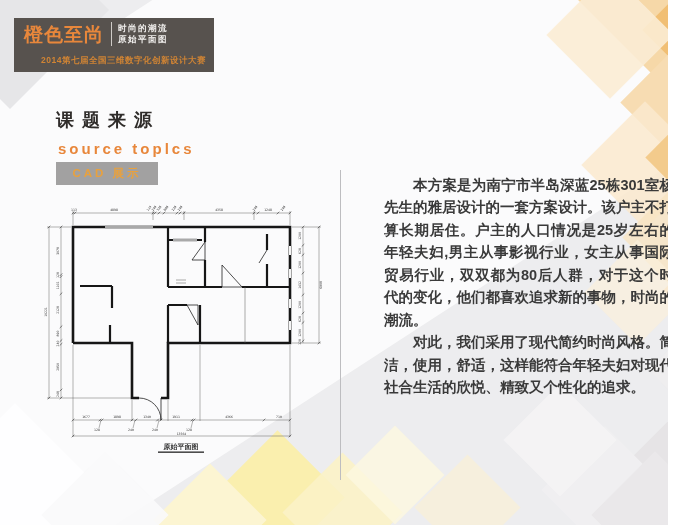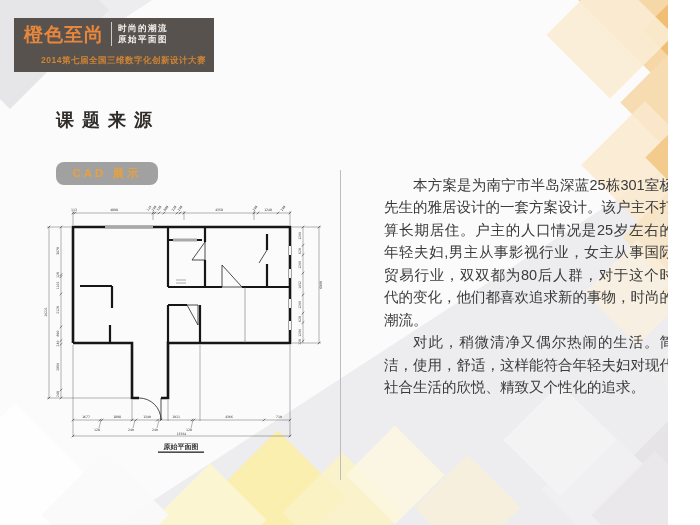--- a/index.html
+++ b/index.html
@@ -43,28 +43,28 @@
   .tagline{color:#F2F0EE;font-size:8.5px;letter-spacing:1.5px;line-height:1.35;font-weight:bold;}
   .event{color:#D08434;font-size:8.5px;letter-spacing:.5px;text-align:right;font-weight:bold;}
 
   
   .title-zh{position:absolute;left:56px;top:108px;margin:0;font-size:18px;font-weight:bold;
             color:#2F2C2A;letter-spacing:8px;z-index:1;}
   .title-en{position:absolute;left:58px;top:140px;font-size:15px;color:#E8873B;
             letter-spacing:3px;font-weight:bold;z-index:1;}
   .badge{position:absolute;left:56px;top:162px;width:102px;height:23px;background:#A2A1A1;
          color:#E9A13D;font-size:11.5px;font-weight:bold;letter-spacing:3px;text-align:center;
-         line-height:23px;z-index:1;border-radius:8px;}
+         line-height:23px;z-index:1;}
 
   
   .vdivider{position:absolute;left:340px;top:170px;width:1px;height:310px;background:#BDBDC0;z-index:1;}
 
   
   .article{position:absolute;left:384px;top:174px;width:290px;z-index:1;}
-  .article p{margin:0;font-size:14.5px;font-weight:normal;color:#3A3A3A;line-height:1.55;
+  .article p{margin:0;font-size:14.5px;font-weight:bold;color:#3A3A3A;line-height:1.55;
              text-align:justify;text-indent:2em;}
 
   
   .plan{position:absolute;left:35px;top:190px;width:305px;height:272px;z-index:1;}
   .plan text{fill:#333;font-family:"DejaVu Sans Mono","Liberation Mono",monospace;}
 </style>
 </head>
 <body>
 
 <div class="slide">
@@ -99,27 +99,28 @@
       <span class="banner-divider"></span>
       <span class="taglines">
         <span class="tagline">时尚的潮流</span>
         <span class="tagline">原始平面图</span>
       </span>
     </div>
     <div class="event">2014第七届全国三维数字化创新设计大赛</div>
   </div>
 
   <h1 class="title-zh">课题来源</h1>
+  <div class="title-en">source toplcs</div>
   <div class="badge">CAD 展示</div>
 
   <div class="vdivider"></div>
 
   <div class="article">
     <p>本方案是为南宁市半岛深蓝25栋301室杨先生的雅居设计的一套方案设计。该户主不打算长期居住。户主的人口情况是25岁左右的年轻夫妇,男主从事影视行业，女主从事国际贸易行业，双双都为80后人群，对于这个时代的变化，他们都喜欢追求新的事物，时尚的潮流。</p>
-    <p>对此，稍微清净又偶尔热闹的生活。简洁，使用，舒适，这样能符合年轻夫妇对现代社合生活的欣悦、精致又个性化的追求。</p>
+    <p>对此，我们采用了现代简约时尚风格。简洁，使用，舒适，这样能符合年轻夫妇对现代社合生活的欣悦、精致又个性化的追求。</p>
   </div>
 
   <svg class="plan" viewBox="0 0 305 272" xmlns="http://www.w3.org/2000/svg">
 
     <g stroke="#555" stroke-width="0.45" fill="none">
       <path d="M38,23 L255,23 M38,35 L38,21 M255,35 L255,21 M118,30 L118,21 M149,30 L149,21 M219,30 L219,21"></path>
       <path d="M26,37 L26,208 M14,37 L14,208 M36,37 L12,37 M96,208 L12,208"></path>
       <path d="M268,37 L268,153 M284,37 L284,153 M257,37 L286,37 M257,153 L286,153"></path>
       <path d="M38,230 L255,230 M38,246 L255,246 M38,155 L38,247 M255,155 L255,247 M97,210 L97,231 M133,210 L133,231 M165,155 L165,231"></path>
       <path d="M66,230 L64,238 M100,230 L98,238 M124,230 L122,238 M158,230 L156,238"></path>

